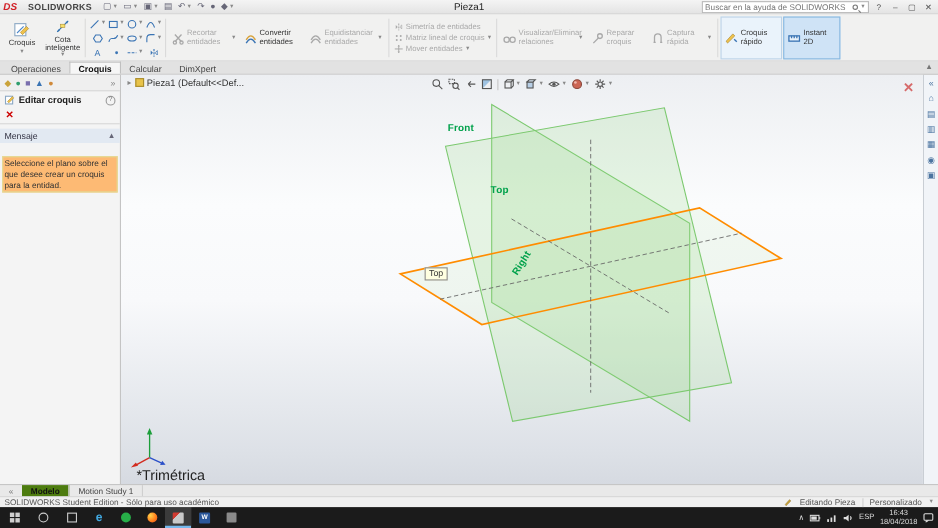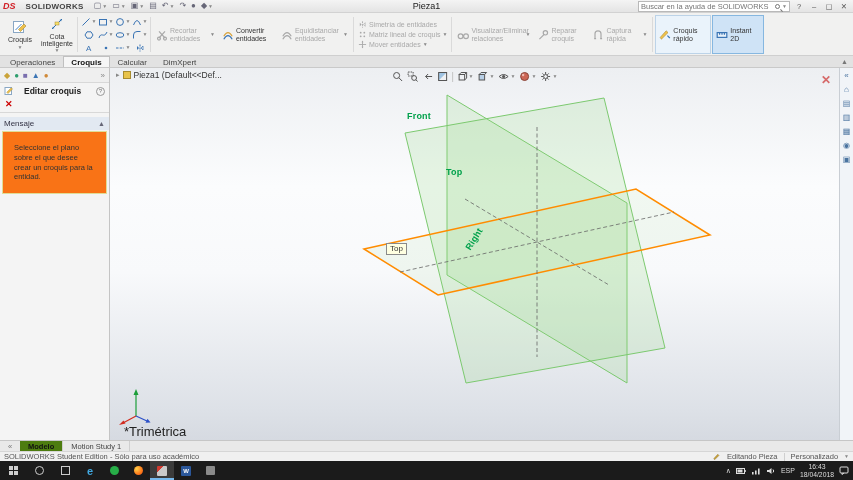--- a/index.html
+++ b/index.html
@@ -44,28 +44,28 @@
   
   .tabrow{height:12px;background:#e2e2e2;border-bottom:1px solid #c9c9c9;display:flex;align-items:flex-end;padding-left:2px;position:relative}
   .ctab{padding:1px 7px 0;font-size:8px;color:#444;border:1px solid transparent;border-bottom:none}
   .ctab.active{background:#f6f6f6;border-color:#c0c0c0;color:#111;font-weight:bold}
   .tab-collapse{position:absolute;right:5px;top:2px;color:#777;font-size:7px}
 
   
   .workarea{height:372px;display:flex}
   .leftpanel{width:110px;background:#f4f4f4;border-right:1px solid #c4c4c4;display:flex;flex-direction:column;font-size:8px}
   .lp-tabs{height:15px;display:flex;align-items:center;gap:4px;padding:0 4px;background:#efefef;border-bottom:1px solid #d8d8d8;font-size:8px}
-  .lp-title{display:flex;align-items:center;gap:10px;padding:3px 4px 2px;font-size:8.5px;font-weight:bold;color:#222}
+  .lp-title{display:flex;align-items:center;gap:3px;padding:3px 4px 2px;font-size:8.5px;font-weight:bold;color:#222}
   .help-circle{margin-left:auto;width:9px;height:9px;border:1px solid #999;border-radius:50%;color:#777;font-size:6px;
     display:flex;align-items:center;justify-content:center;font-weight:normal}
   .lp-cancel{padding:1px 5px 3px;border-bottom:1px solid #d8d8d8}
   .cancel-x{color:#c00;font-weight:bold;font-size:9px}
   .msg-header{display:flex;align-items:center;background:#e2e9f2;padding:2px 4px;color:#334;margin-top:4px}
   .msg-chevron{margin-left:auto;color:#667;font-size:7px}
-  .msg-body{margin:1px 2px;background:#f97316;border:1px solid #e0dd96;padding:11px;color:#333;line-height:1.3;font-size:7.5px}
+  .msg-body{margin:12px 2px;background:#fdba74;border:1px solid #e0dd96;padding:1px;color:#333;line-height:1.3;font-size:7.5px}
 
   .viewport{flex:1;position:relative;overflow:hidden;
     background:linear-gradient(180deg,#edeff2 0%,#fbfcfd 32%,#f8f9fb 55%,#dde1e7 92%,#d6dae1 100%)}
   .scene{position:absolute;inset:0;width:100%;height:100%}
   .plane-green{fill:rgba(146,214,131,.20);stroke:#7cc96f;stroke-width:1}
   .plane-orange{fill:rgba(160,220,140,.10);stroke:#ff8c00;stroke-width:1.5}
   .dash{stroke:#666;stroke-width:.8;stroke-dasharray:4 2.5;fill:none}
   .flyout{position:absolute;top:2px;left:6px;display:flex;align-items:center;gap:3px;font-size:8.5px;color:#333}
   .flyout .arrow{color:#888;font-size:7px}
   .cube-badge{width:8px;height:8px;background:#e8c34a;border:1px solid #a88c2f}

